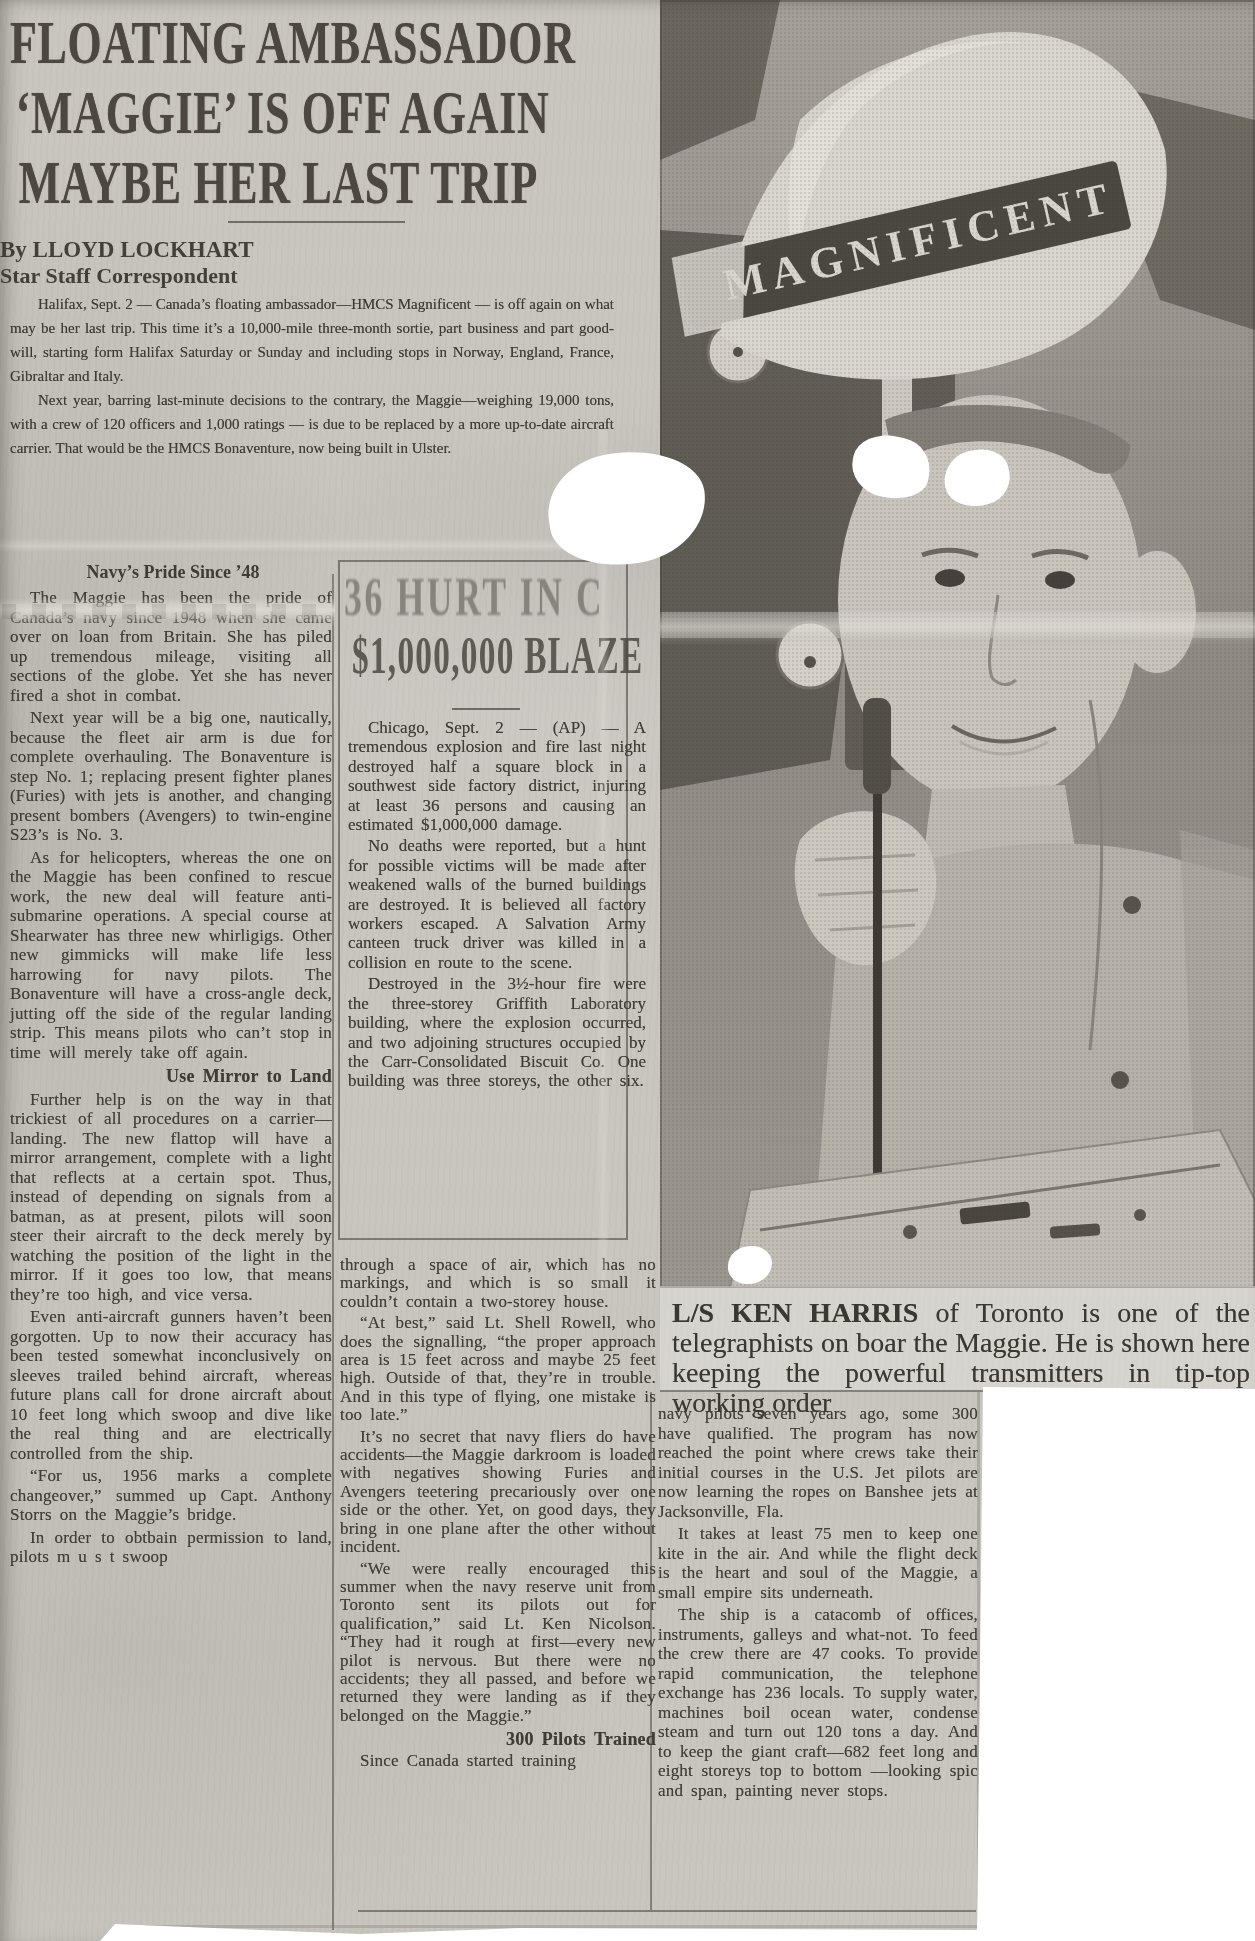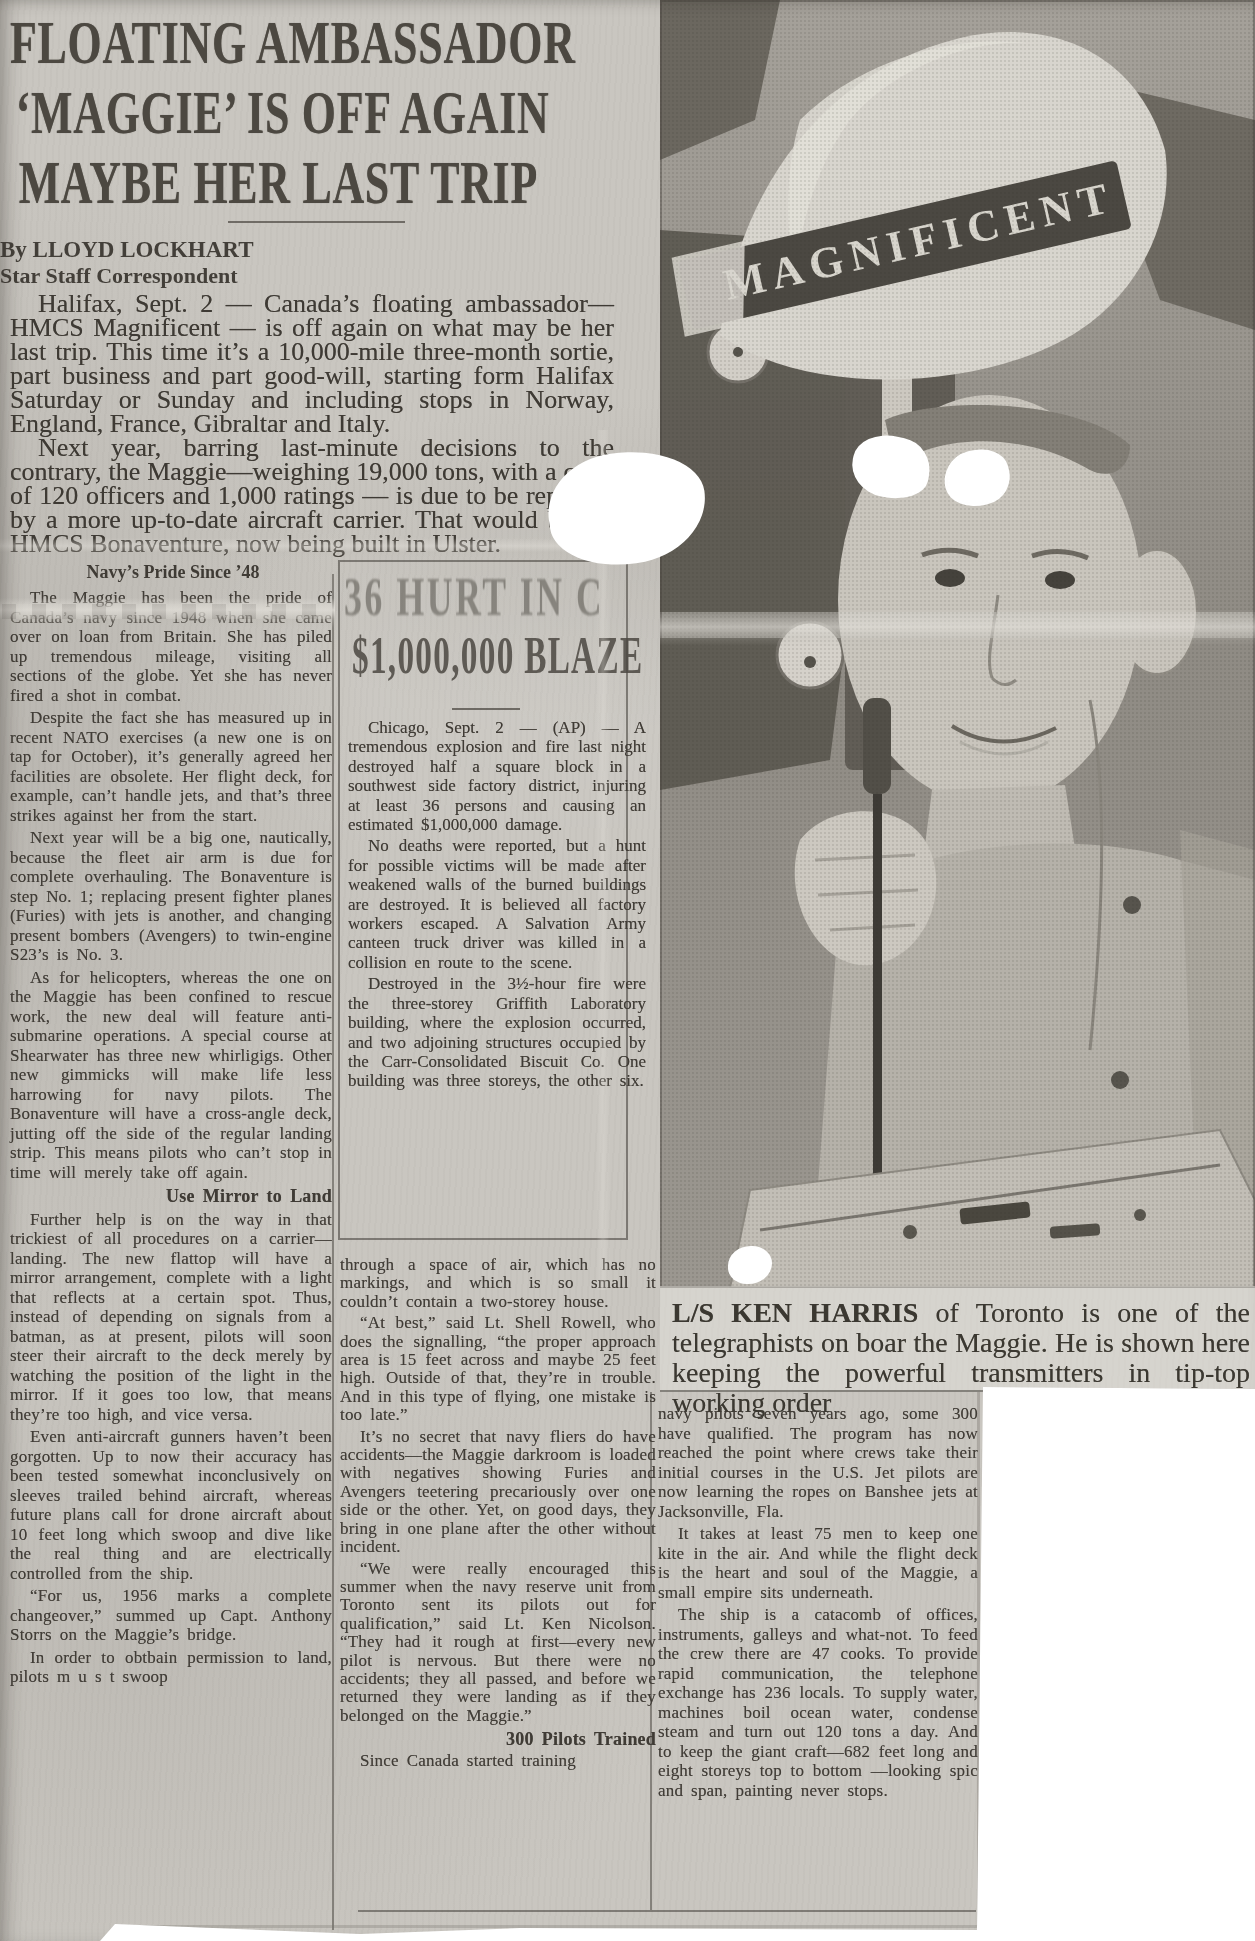--- a/index.html
+++ b/index.html
@@ -21,21 +21,21 @@
   .headline{position:absolute;left:10px;top:8px;width:630px;color:#4c4841;}
   .hl{white-space:nowrap;font-weight:700;font-size:61px;line-height:70px;height:70px;
       letter-spacing:1px;transform:scaleX(.72);transform-origin:0 50%;
       text-shadow:0 0 1px rgba(74,70,63,.65);}
   .hl2{padding-left:8px;} .hl3{padding-left:12px;}
   .hl-rule{position:absolute;left:228px;top:221px;width:177px;height:2px;background:rgba(74,70,64,.7);}
   .byline-wrap{position:absolute;left:0;top:236px;width:630px;color:#433f39;}
   .by1{font-weight:700;font-size:23px;line-height:27px;}
   .by2{font-weight:700;font-size:22px;line-height:26px;}
   
-  .lede{position:absolute;left:10px;top:292px;width:604px;font-size:26px;line-height:24px;
+  .lede{position:absolute;left:10px;top:292px;width:604px;font-size:15px;line-height:24px;
         text-align:justify;color:#3e3a34;text-shadow:0 0 .5px rgba(62,58,52,.6);}
   .lede p{margin:0;text-indent:28px;}
   
   .subhead{font-weight:700;text-align:center;font-size:18px;color:#3f3b35;}
   .sh1{position:absolute;left:12px;top:562px;width:322px;}
   .inflow{margin:5px 0 3px 0;text-align:right;}
   
   .col{position:absolute;text-align:justify;color:#413d37;word-spacing:3.5px;letter-spacing:.2px;
        text-shadow:0 0 .5px rgba(65,61,55,.55);}
   .col p{margin:0 0 3px 0;text-indent:20px;}
@@ -108,21 +108,20 @@
     </div>
 
     <div class="lede">
       <p>Halifax, Sept. 2 — Canada’s floating ambassador—HMCS Magnificent — is off again on what may be her last trip. This time it’s a 10,000-mile three-month sortie, part business and part good-will, starting form Halifax Saturday or Sunday and including stops in Norway, England, France, Gibraltar and Italy.</p>
       <p>Next year, barring last-minute decisions to the contrary, the Maggie—weighing 19,000 tons, with a crew of 120 officers and 1,000 ratings — is due to be replaced by a more up-to-date aircraft carrier. That would be the HMCS Bonaventure, now being built in Ulster.</p>
     </div>
 
     <div class="subhead sh1">Navy’s Pride Since ’48</div>
     <div class="col col-left">
       <p>The Maggie has been the pride of Canada’s navy since 1948 when she came over on loan from Britain. She has piled up tremendous mileage, visiting all sections of the globe. Yet she has never fired a shot in combat.</p>
-      <p>Despite the fact she has measured up in recent NATO exercises (a new one is on tap for October), it’s generally agreed her facilities are obsolete. Her flight deck, for example, can’t handle jets, and that’s three strikes against her from the start.</p>
       <p>Next year will be a big one, nautically, because the fleet air arm is due for complete overhauling. The Bonaventure is step No. 1; replacing present fighter planes (Furies) with jets is another, and changing present bombers (Avengers) to twin-engine S23’s is No. 3.</p>
       <p>As for helicopters, whereas the one on the Maggie has been confined to rescue work, the new deal will feature anti-submarine operations. A special course at Shearwater has three new whirligigs. Other new gimmicks will make life less harrowing for navy pilots. The Bonaventure will have a cross-angle deck, jutting off the side of the regular landing strip. This means pilots who can’t stop in time will merely take off again.</p>
       <div class="subhead inflow">Use Mirror to Land</div>
       <p>Further help is on the way in that trickiest of all procedures on a carrier—landing. The new flattop will have a mirror arrangement, complete with a light that reflects at a certain spot. Thus, instead of depending on signals from a batman, as at present, pilots will soon steer their aircraft to the deck merely by watching the position of the light in the mirror. If it goes too low, that means they’re too high, and vice versa.</p>
       <p>Even anti-aircraft gunners haven’t been gorgotten. Up to now their accuracy has been tested somewhat inconclusively on sleeves trailed behind aircraft, whereas future plans call for drone aircraft about 10 feet long which swoop and dive like the real thing and are electrically controlled from the ship.</p>
       <p>“For us, 1956 marks a complete changeover,” summed up Capt. Anthony Storrs on the Maggie’s bridge.</p>
       <p>In order to obtbain permission to land, pilots m u s t swoop</p>
     </div>
 
     <div class="blaze-box">

